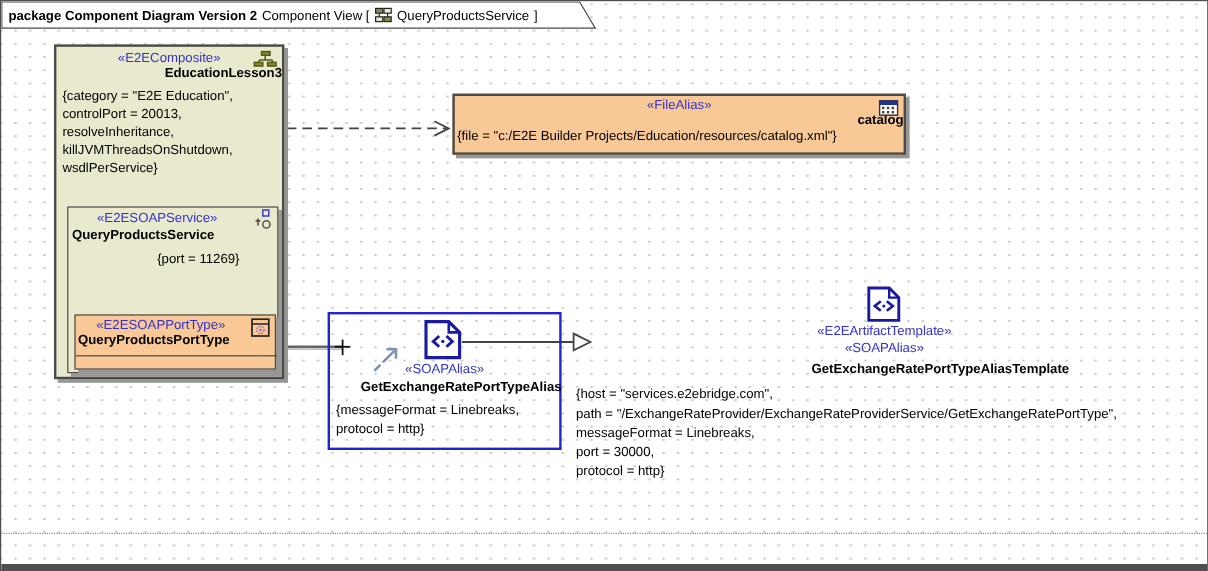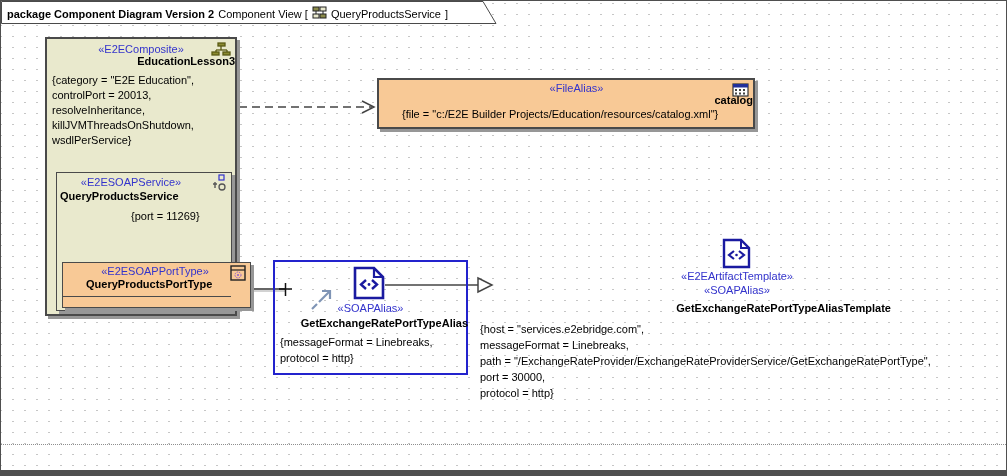--- a/index.html
+++ b/index.html
@@ -8,21 +8,21 @@
     position:relative;width:1007px;height:476px;overflow:hidden;
     font-family:"Liberation Sans",sans-serif;font-size:11px;color:#000;
     background-color:#ffffff;
     background-image:radial-gradient(circle,#c6c6c6 0.8px,transparent 1.1px);
     background-size:12px 11px;background-position:6px 8px;
     border:1px solid #4f4f4f;
   }
   .abs{position:absolute;}
   .node{position:absolute;border:2px solid #4a4a4a;box-shadow:3px 3px 0 0 #979797;}
   .tan{background:#e9e9cd;}
-  .orange{background:#f8c996;padding-left:21px;}
+  .orange{background:#f8c996;}
   .stereo{color:#3333cc;text-align:center;white-space:nowrap;}
   .bname{font-weight:bold;white-space:nowrap;}
   .prop{white-space:nowrap;}
   .center{text-align:right;}
   svg{display:block;}
   .overlay{position:absolute;left:0;top:0;z-index:1;}
   .z2{z-index:2;}
   .z3{z-index:3;}
   .pagebreak{position:absolute;left:0;top:443px;width:1007px;height:0;border-top:1px dotted #8f8f8f;z-index:0;}
   .bottombar{position:absolute;left:0;bottom:0;width:1007px;height:5px;background:#4f4f4f;z-index:5;}
@@ -107,21 +107,21 @@
     <div class="stereo" style="margin-top:3px;padding-right:26px;">«E2ESOAPService»</div>
     <div class="bname" style="margin:2px 0 0 3px;">QueryProductsService</div>
     <div class="prop abs" style="left:74px;top:37px;">{port = 11269}</div>
     <svg class="abs" style="right:2px;top:1px;" width="18" height="18">
       <rect x="8" y="1" width="5" height="5" fill="none" stroke="#3333cc" stroke-width="1.2"></rect>
       <path d="M4,8 v6 M2,10 h4" stroke="#555" stroke-width="1.4" fill="none"></path>
       <circle cx="11" cy="13" r="3" fill="none" stroke="#555" stroke-width="1.3"></circle>
     </svg>
   </div>
 
-  <div class="node orange z2" style="left:61px;top:261px;width:189px;height:46px;border-width:1px;">
+  <div class="node orange z2" style="left:61px;top:261px;width:168px;height:46px;border-width:1px;">
     <div class="stereo" style="margin-top:2px;padding-right:24px;">«E2ESOAPPortType»</div>
     <div class="bname" style="margin:1px 0 0 2px;">QueryProductsPortType</div>
     <div class="abs" style="left:0;top:33px;width:168px;border-top:1px solid #4a4a4a;"></div>
     <svg class="abs" style="right:3px;top:2px;" width="17" height="17">
       <rect x="1" y="1" width="14" height="14" fill="none" stroke="#222" stroke-width="1.4"></rect>
       <line x1="1" y1="5" x2="15" y2="5" stroke="#222" stroke-width="1.2"></line>
       <circle cx="8" cy="10" r="3" fill="none" stroke="#8a5ad0" stroke-width="1" stroke-dasharray="1.5,1"></circle>
       <circle cx="8" cy="10" r="1" fill="#8a5ad0"></circle>
     </svg>
   </div>
@@ -167,21 +167,21 @@
       <path d="M19,2 V10 H27" fill="none" stroke="#1a1aa0" stroke-width="2"></path>
       <path d="M12,13 L7,17 L12,21" fill="none" stroke="#1a1aa0" stroke-width="2.2"></path>
       <path d="M17,13 L22,17 L17,21" fill="none" stroke="#1a1aa0" stroke-width="2.2"></path>
       <circle cx="14.5" cy="17" r="1.3" fill="#1a1aa0"></circle>
     </svg>
     <div class="stereo abs" style="left:166px;top:34px;width:200px;">«E2EArtifactTemplate»</div>
     <div class="stereo abs" style="left:166px;top:48px;width:200px;">«SOAPAlias»</div>
     <div class="bname center abs" style="left:110px;top:66px;width:310px;">GetExchangeRatePortTypeAliasTemplate</div>
     <div class="abs" style="left:9px;top:85px;line-height:16px;">
       <div class="prop">{host = "services.e2ebridge.com",</div>
+      <div class="prop">path = "/ExchangeRateProvider/ExchangeRateProviderService/GetExchangeRatePortType",</div>
       <div class="prop">messageFormat = Linebreaks,</div>
-      <div class="prop">path = "/ExchangeRateProvider/ExchangeRateProviderService/GetExchangeRatePortType",</div>
       <div class="prop">port = 30000,</div>
       <div class="prop">protocol = http}</div>
     </div>
   </div>
 
   <div class="bottombar"></div>
 </div>
 
 </body></html>

